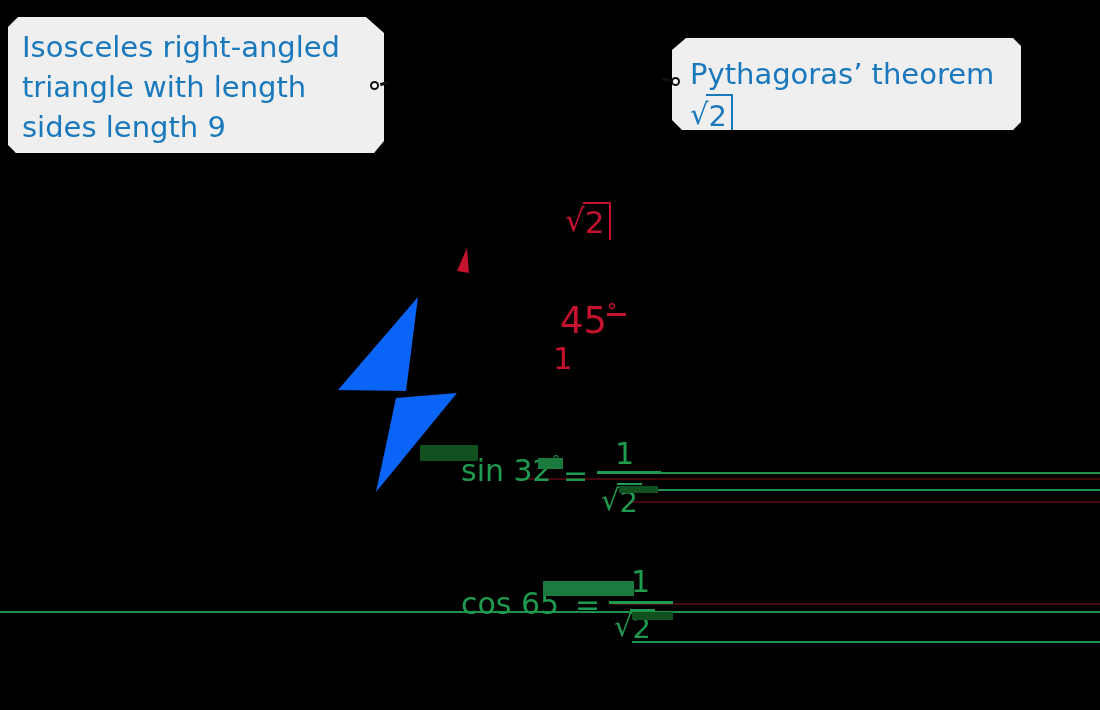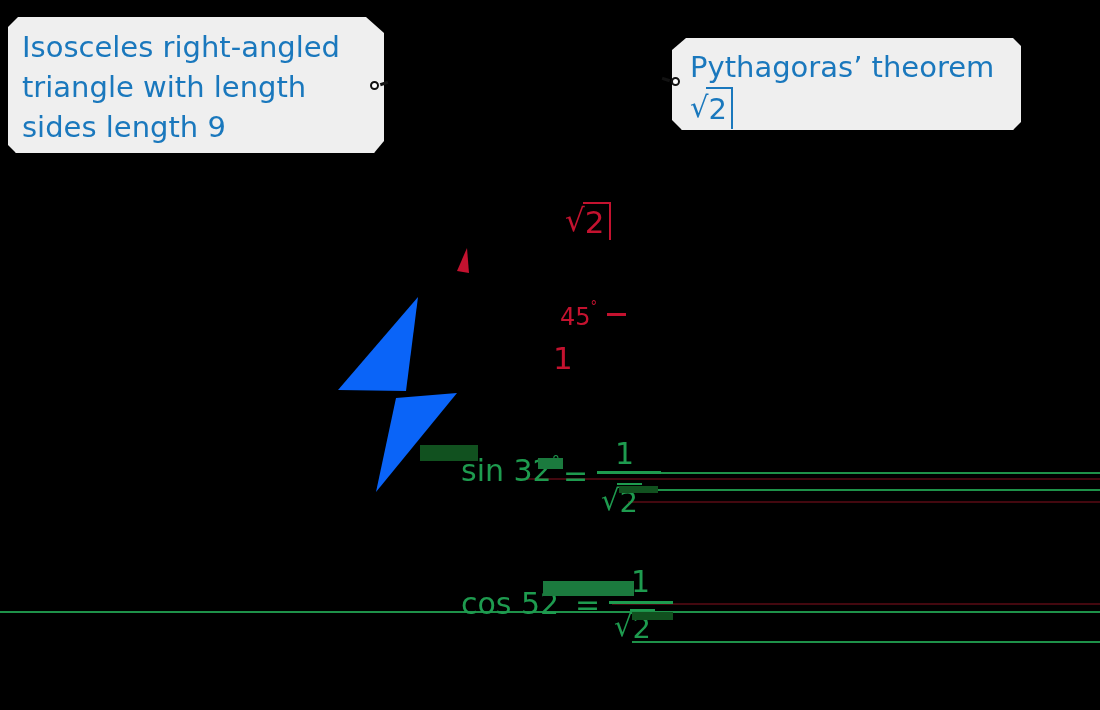--- a/index.html
+++ b/index.html
@@ -12,21 +12,21 @@
   .callout {
     position:absolute; background:#efefef; color:#1a78bd;
     font-size:29px; line-height:40px; font-weight:400;
     box-shadow:0 5px 0 -2px #8f8f8f;
   }
   .callout.c1 {
     left:8px; top:17px; width:376px; height:136px; padding:10px 0 0 14px;
     clip-path:polygon(10px 0,calc(100% - 18px) 0,100% 16px,100% calc(100% - 12px),calc(100% - 10px) 100%,8px 100%,0 calc(100% - 8px),0 10px);
   }
   .callout.c2 {
-    left:672px; top:38px; width:349px; height:92px; padding:9px 0 0 18px;
+    left:672px; top:38px; width:349px; height:92px; padding:16px 0 0 18px;
     clip-path:polygon(14px 0,calc(100% - 8px) 0,100% 8px,100% calc(100% - 8px),calc(100% - 8px) 100%,10px 100%,0 calc(100% - 10px),0 12px);
   }
   .handle {
     position:absolute; width:9px; height:9px; border:2.5px solid #121212;
     border-radius:50%; background:#fff; z-index:6;
   }
   .handle::after {
     content:""; position:absolute; width:8px; height:2.5px; background:#121212; top:-1px;
   }
   .handle.h1::after { left:8px; transform:rotate(-18deg); }
@@ -78,21 +78,21 @@
     <polygon points="457,393 396,398 376,492" fill="#0a64f8"></polygon>
     <polygon points="467,248 469,273 457,271" fill="#c4122f"></polygon>
   </svg>
 
   <div class="lbl red" style="left:565px; top:202px; font-size:31px;">
     <span class="sqrt ticked">
         <span>√</span>
         <span class="radicand">2</span>
       </span>
   </div>
-  <div class="lbl red" style="left:560px; top:299px; font-size:24px;">
+  <div class="lbl red" style="left:560px; top:299px; font-size:37px;">
     <span>45</span><span class="deg">°</span>
   </div>
   <div class="line red-dash" style="left:607px; top:313px; width:19px; height:3px;"></div>
   <div class="lbl red" style="left:553px; top:340px; font-size:31px;">1</div>
 
   <div class="lbl green" style="left:461px; top:452px; font-size:30px;">
     <span>sin 32</span><span class="deg">°</span>
   </div>
   <div class="lbl green" style="left:563px; top:458px; font-size:30px;">=</div>
   <div class="lbl green" style="left:615px; top:436px; font-size:30px; z-index:4;">1</div>
@@ -105,21 +105,21 @@
   <div class="bar dark-bar" style="left:420px; top:445px; width:58px; height:16px;"></div>
   <div class="bar med-bar" style="left:538px; top:458px; width:25px; height:11px;"></div>
   <div class="bar green-bar" style="left:597px; top:471px; width:64px; height:3px;"></div>
   <div class="line green-line" style="left:660px; top:472px; width:440px; height:2px;"></div>
   <div class="line maroon-line" style="left:520px; top:478px; width:580px; height:2px;"></div>
   <div class="bar dark-bar" style="left:619px; top:486px; width:39px; height:7px;"></div>
   <div class="line green-line" style="left:657px; top:489px; width:443px; height:2px;"></div>
   <div class="line maroon-line" style="left:628px; top:501px; width:472px; height:2px;"></div>
 
   <div class="lbl green" style="left:461px; top:585px; font-size:30px;">
-    <span>cos 52</span><span class="deg">°</span>
+    <span>cos 65</span><span class="deg">°</span>
   </div>
   <div class="lbl green" style="left:575px; top:587px; font-size:30px;">=</div>
   <div class="lbl green" style="left:631px; top:564px; font-size:30px; z-index:4;">1</div>
   <div class="lbl green" style="left:614px; top:609px; font-size:29px;">
     <span class="sqrt">
         <span>√</span>
         <span class="radicand">2</span>
       </span>
   </div>
   <div class="bar med-bar" style="left:543px; top:581px; width:91px; height:15px;"></div>

